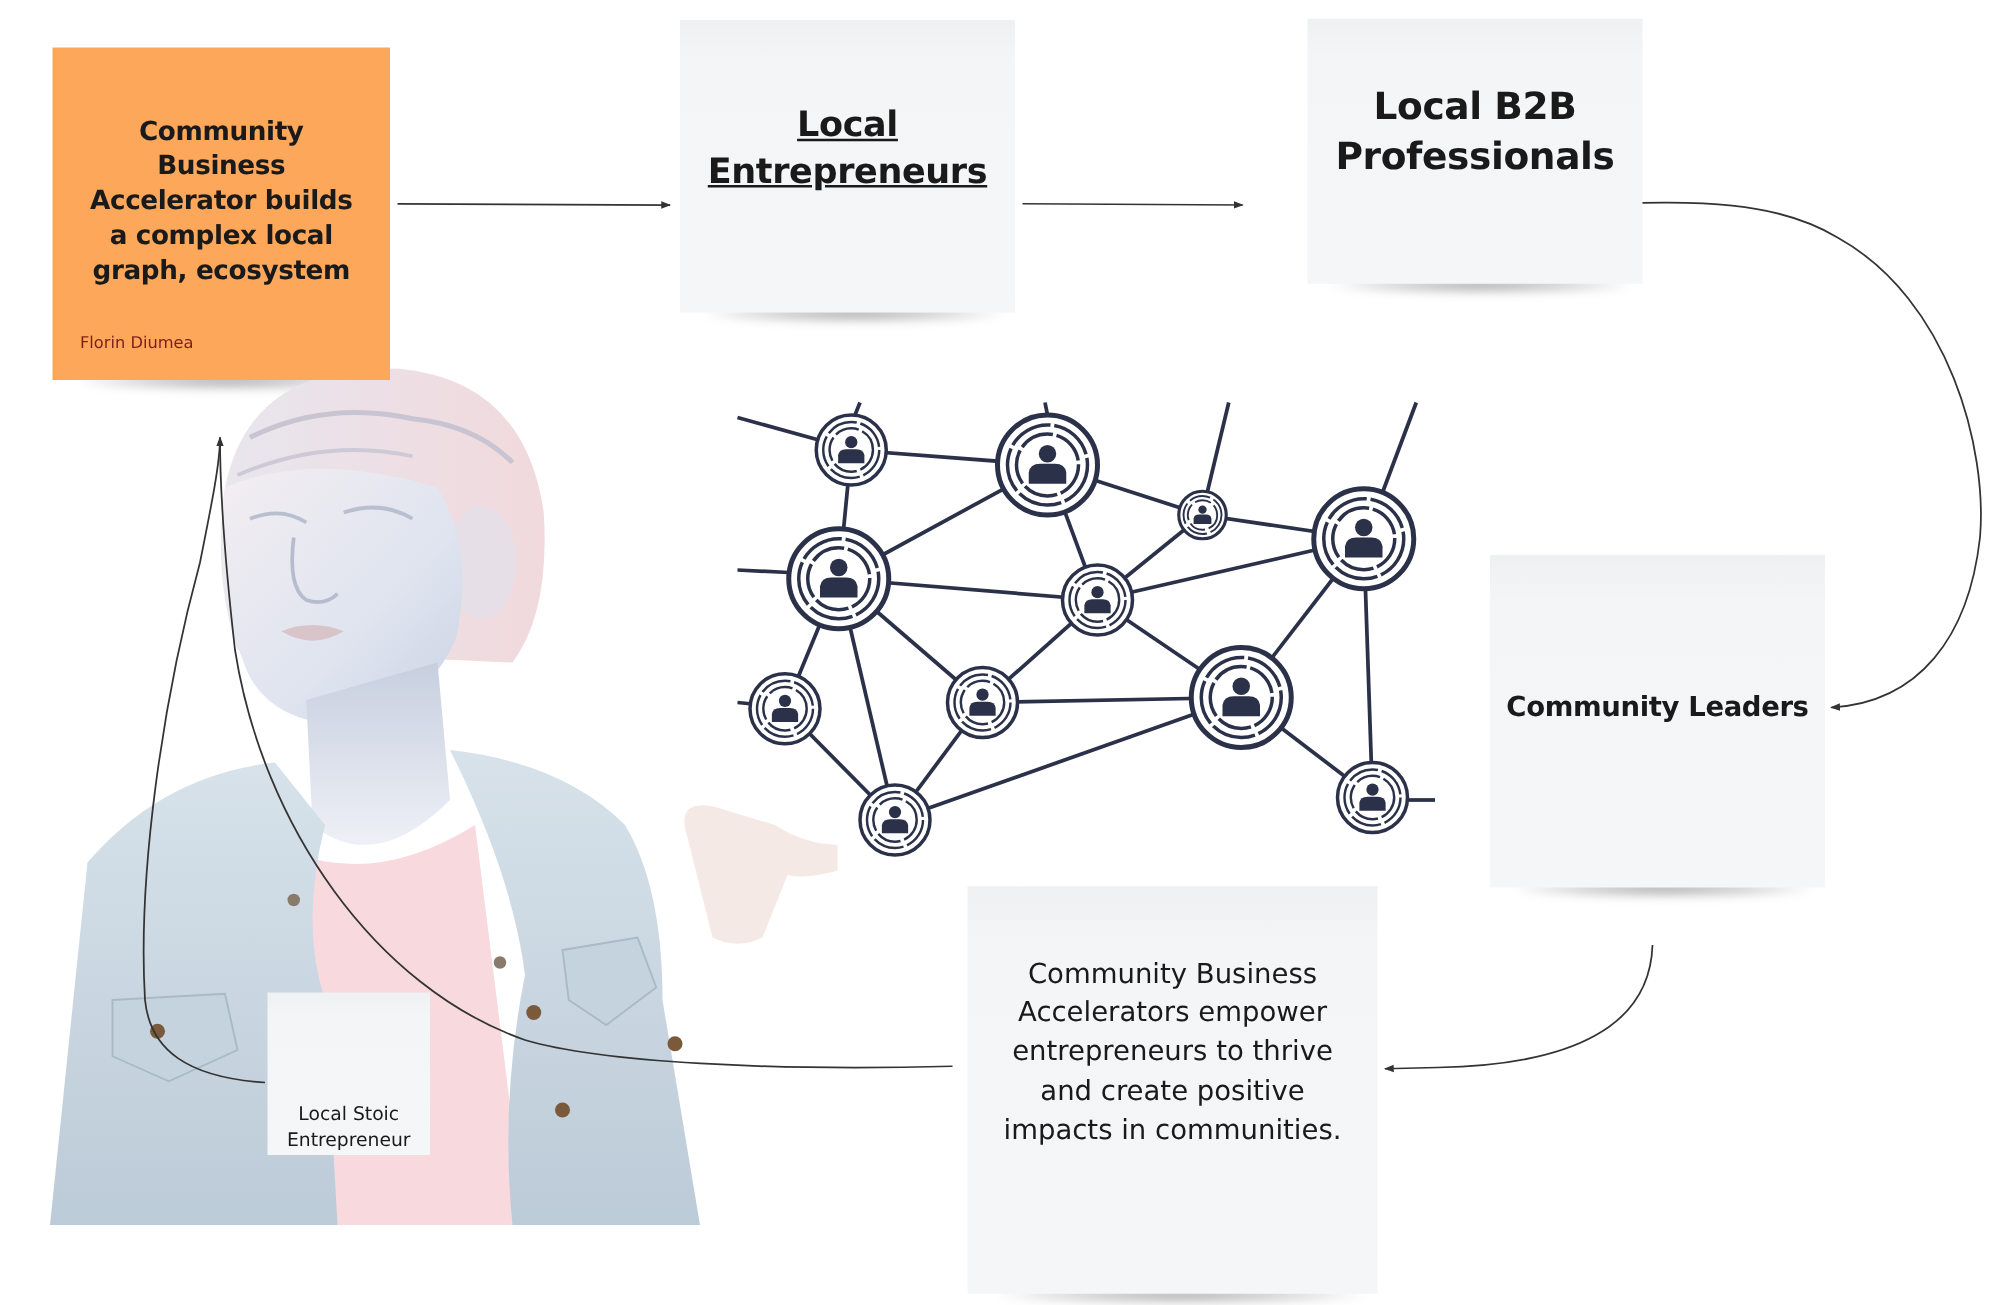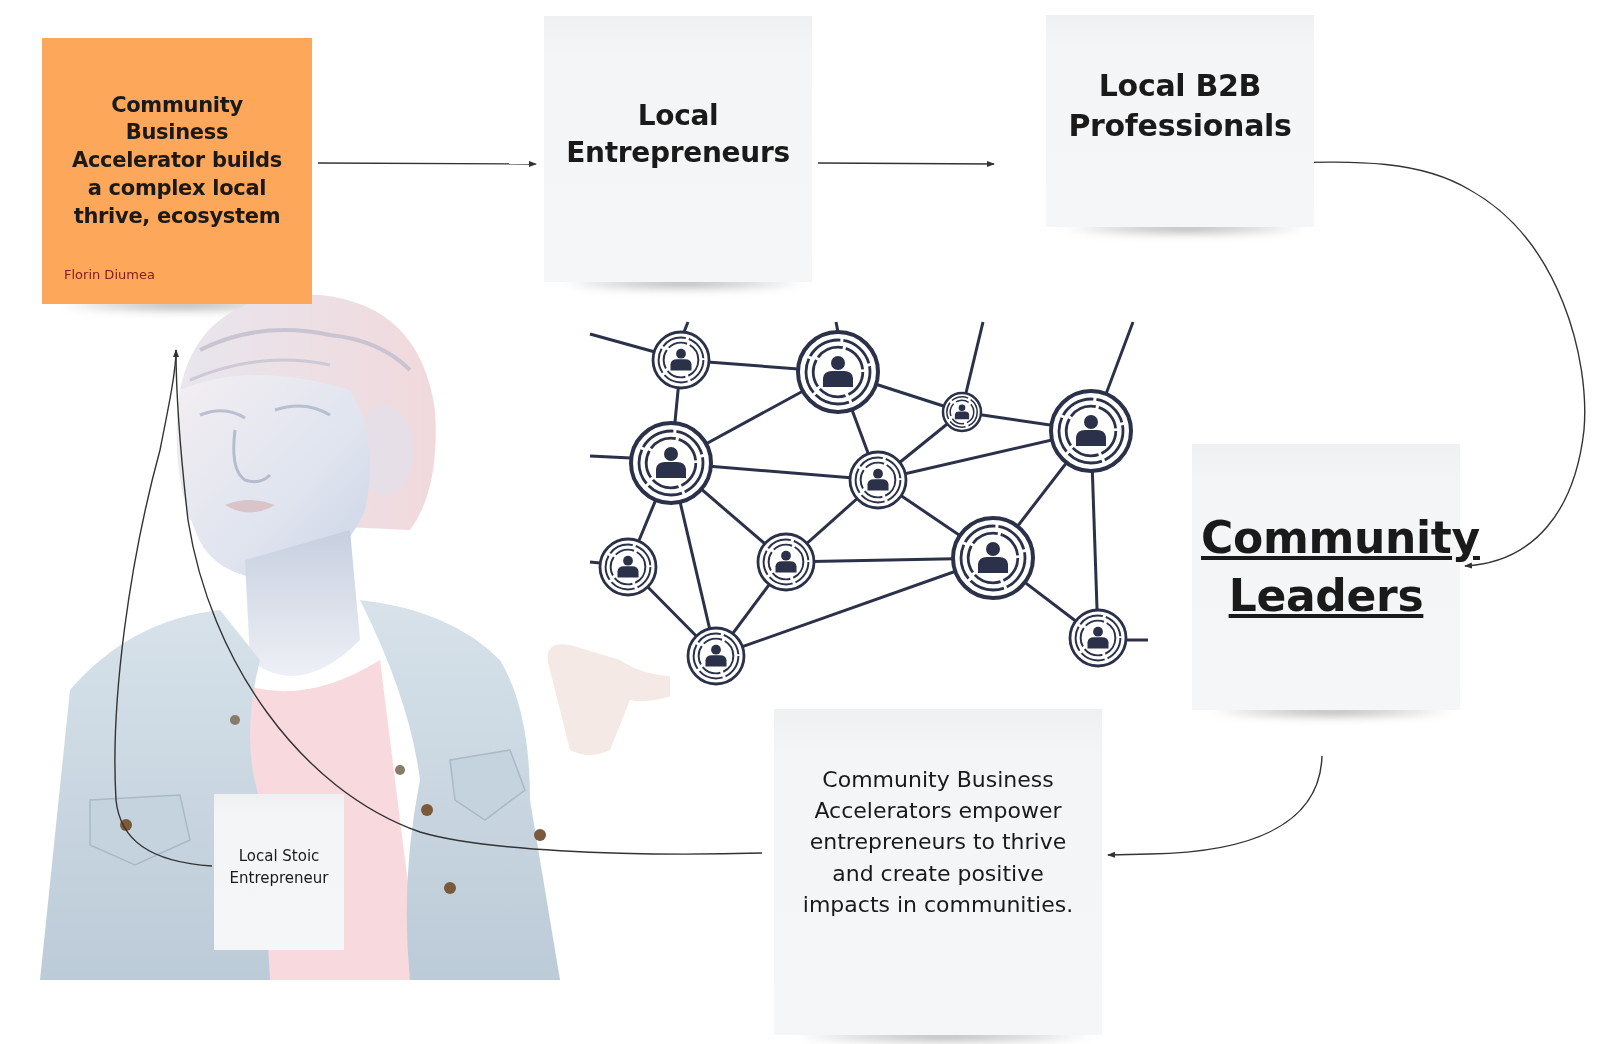--- a/index.html
+++ b/index.html
@@ -217,35 +217,35 @@
   <path d="M1276 163 C1360 161 1420 160 1470 190 C1560 240 1590 360 1584 430 C1575 510 1535 562 1465 566" stroke="#333" stroke-width="1.4" fill="none" marker-end="url(#arrowhead)"></path>
 
   <path d="M1322 756 C1320 820 1260 852 1150 854 L1108 855" stroke="#333" stroke-width="1.4" fill="none" marker-end="url(#arrowhead)"></path>
 
   <path d="M762 853 C620 857 480 850 420 832 C300 790 210 660 188 520 C180 450 176 400 176 350" stroke="#333" stroke-width="1.4" fill="none" marker-end="url(#arrowhead)"></path>
 
   <path d="M212 866 C150 862 120 840 116 800 C110 700 130 560 160 450 C170 400 176 370 176 350" stroke="#333" stroke-width="1.4" fill="none"></path>
 </svg>
 
 <div class="sticky orange" style="left:42px;top:38px;width:270px;height:266px;padding:0 20px;">
-  <div class="title-text" style="font-size:21px;width:210px;margin-top:-20px;">Community Business Accelerator builds a complex local thrive, ecosystem</div>
+  <div class="title-text" style="font-size:21px;width:210px;margin-top:-20px;">Community Business Accelerator builds a complex local graph, ecosystem</div>
   <div style="position:absolute;left:22px;bottom:22px;font-size:13px;color:#7f1d1d;">Florin Diumea</div>
 </div>
 
-<div class="sticky gray" style="left:544px;top:16px;width:268px;height:266px;">
+<div class="sticky gray" style="left:544px;top:16px;width:268px;height:234px;text-decoration:underline;">
   <div class="title-text" style="font-size:28px;width:230px;margin-top:-28px;">Local Entrepreneurs</div>
 </div>
 
 <div class="sticky gray" style="left:1046px;top:15px;width:268px;height:212px;">
   <div class="title-text" style="font-size:30px;width:240px;margin-top:-30px;">Local B2B Professionals</div>
 </div>
 
 <div class="sticky gray" style="left:1192px;top:444px;width:268px;height:266px;">
-  <div class="title-text" style="font-size:44px;width:250px;margin-top:-20px;text-decoration:underline;">Community Leaders</div>
+  <div class="title-text" style="font-size:22px;width:250px;margin-top:-20px;">Community Leaders</div>
 </div>
 
 <div class="sticky gray" style="left:774px;top:673px;width:328px;height:326px;padding:0 26px;margin-top:36px;">
   <div class="body-text" style="font-size:22px;width:275px;margin-top:-60px;">Community Business Accelerators empower entrepreneurs to thrive and create positive impacts in communities.</div>
 </div>
 
-<div class="sticky gray" style="left:214px;top:794px;width:130px;height:156px;">
+<div class="sticky gray" style="left:214px;top:794px;width:130px;height:130px;justify-content:flex-end;">
   <div class="body-text" style="font-size:15px;width:110px;margin-top:-8px;line-height:1.45;">Local Stoic Entrepreneur</div>
 </div>
 
 </body></html>

